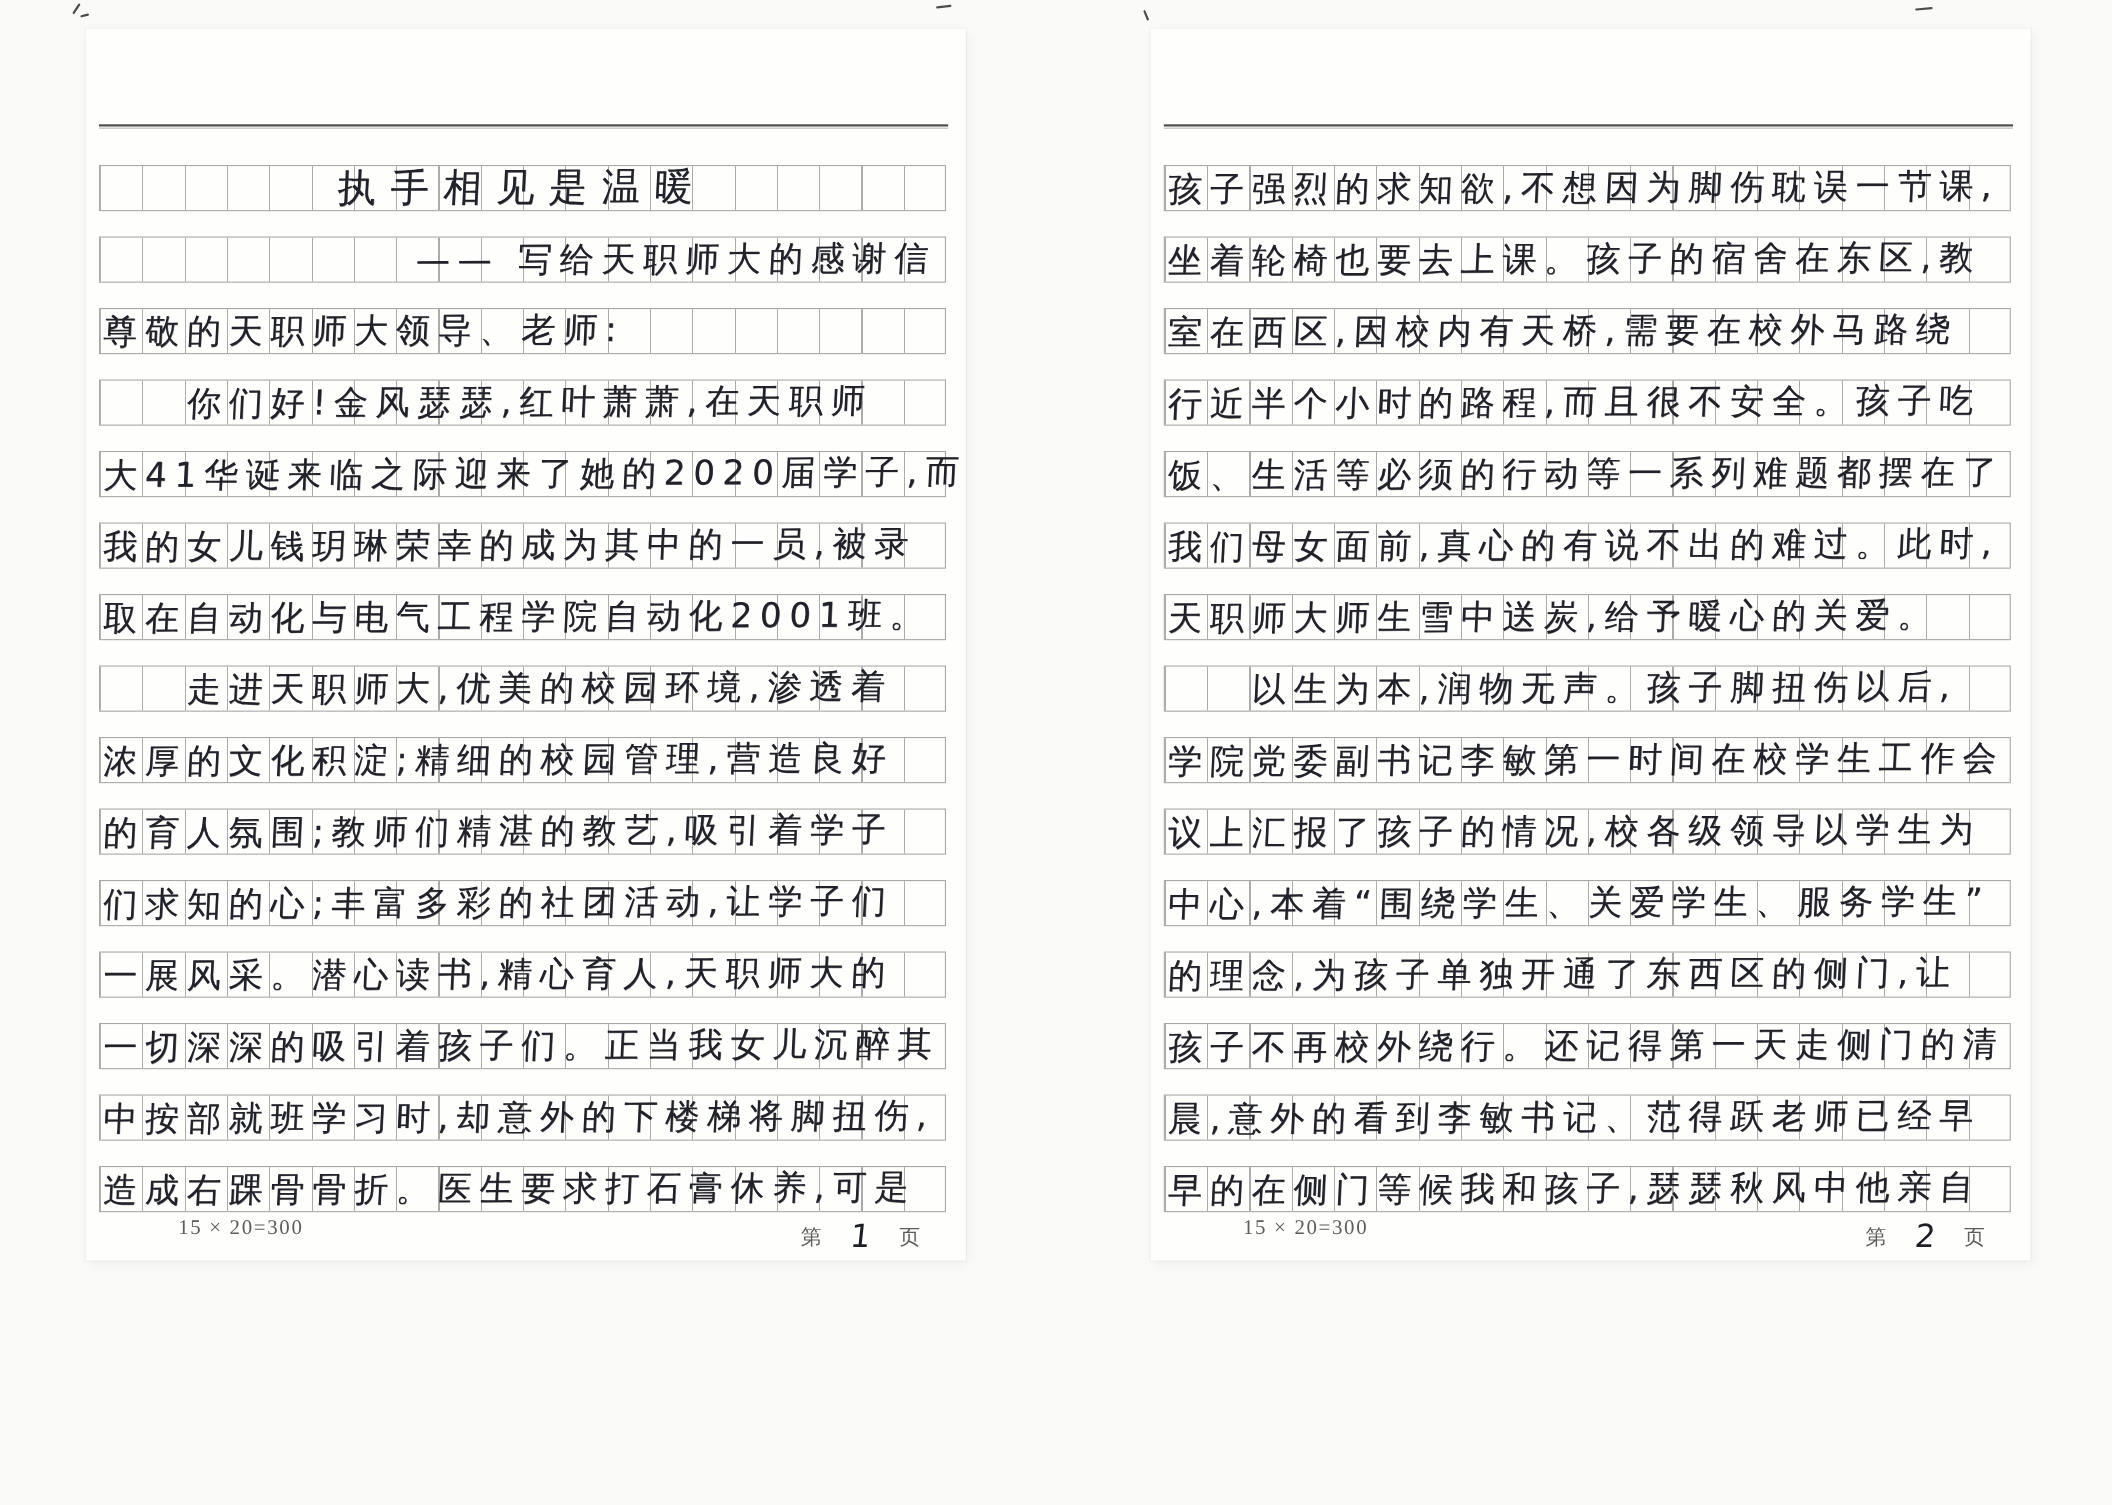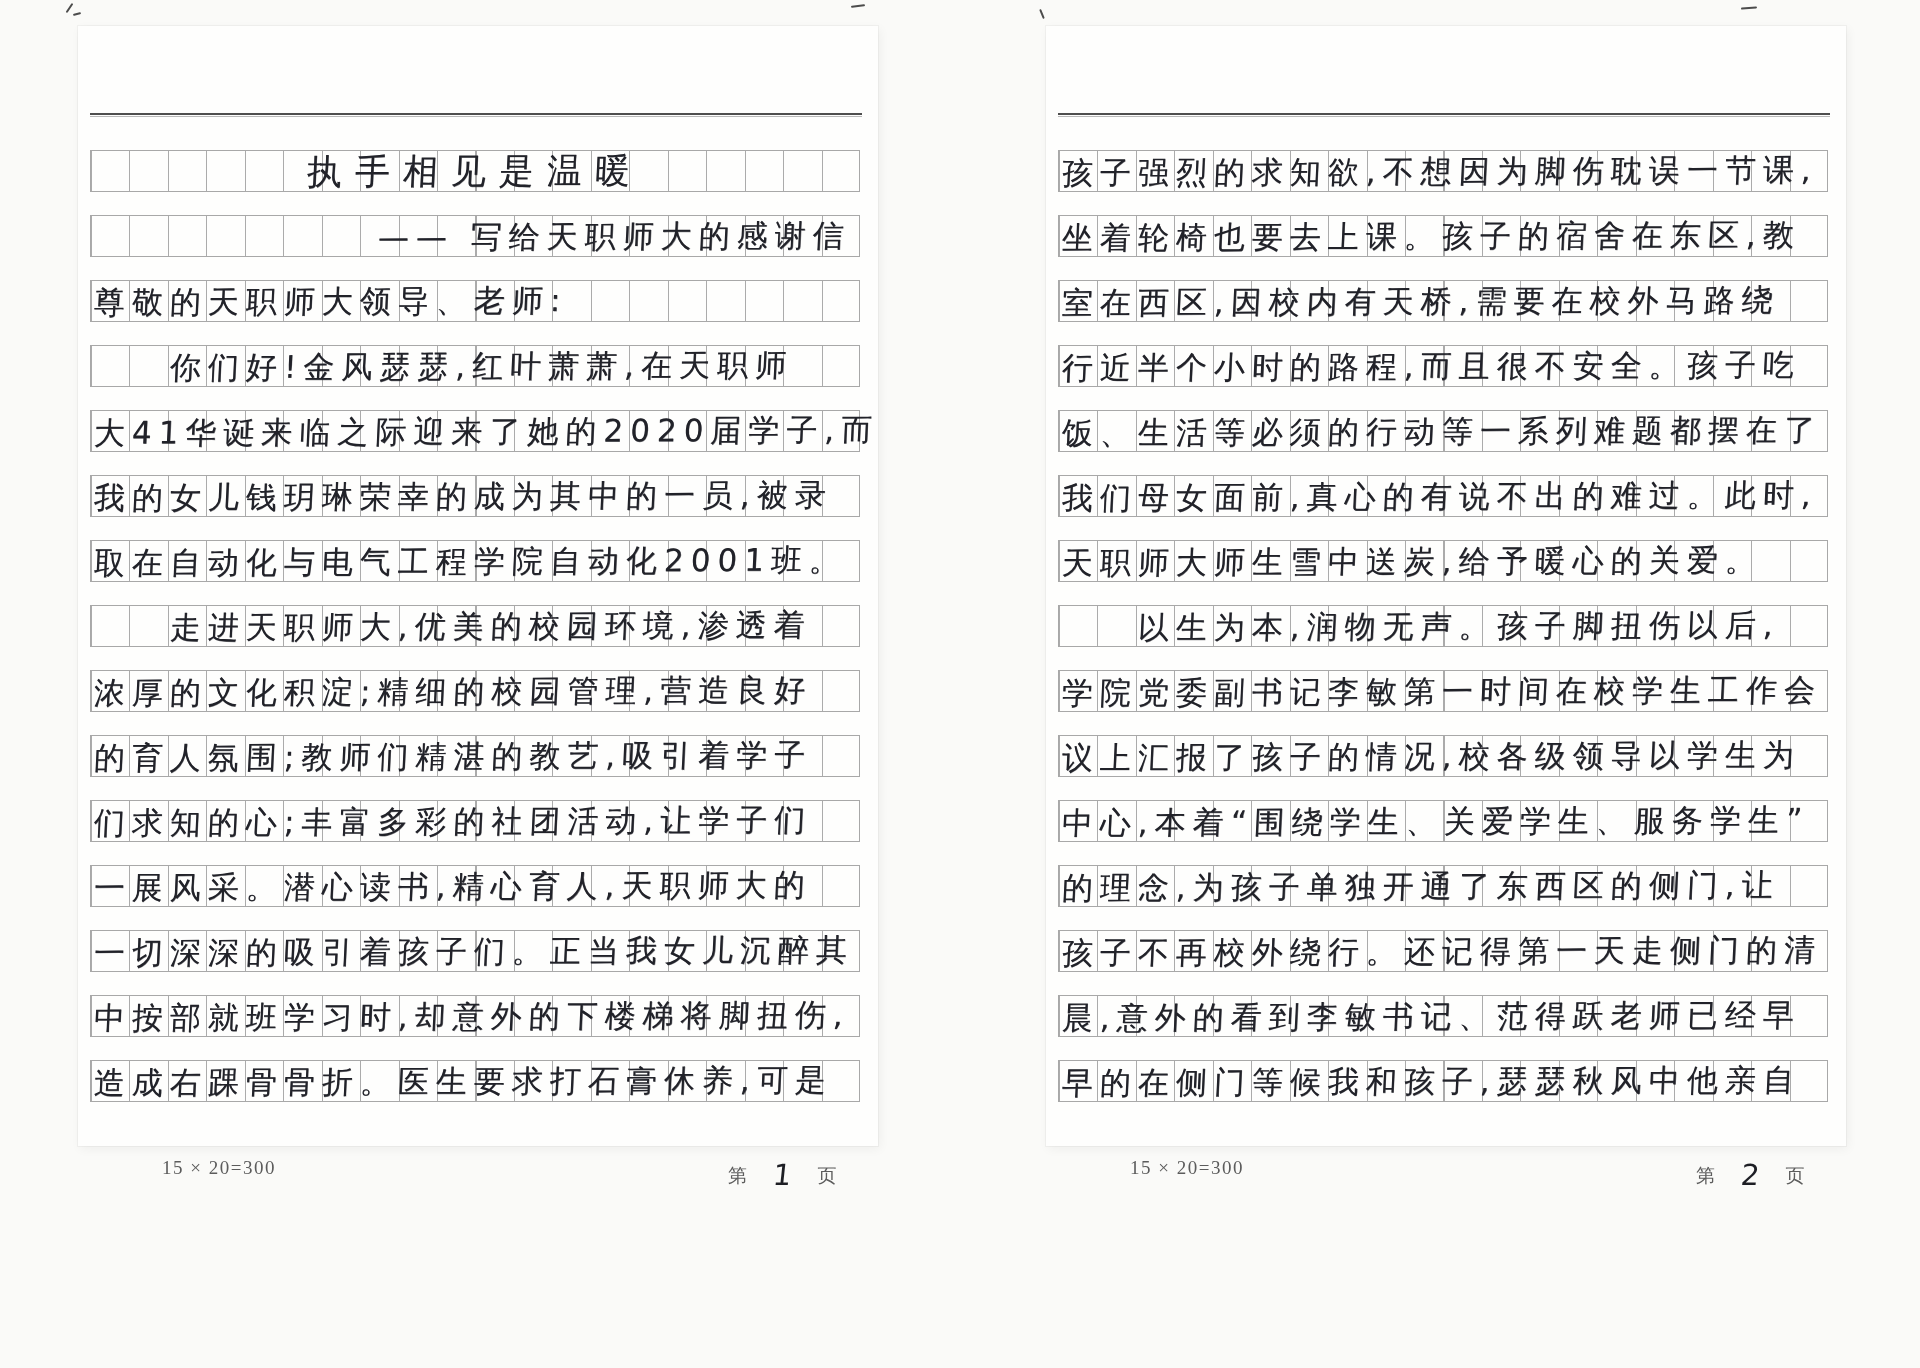--- a/index.html
+++ b/index.html
@@ -29,21 +29,21 @@
     white-space:nowrap;letter-spacing:7px;padding-left:3px;
   }
   .hw{
     display:inline-block;
     transform:skewX(-3deg) rotate(-0.25deg);
     text-shadow:0.4px 0.4px 0 rgba(25,26,33,.55);
   }
   .row.title-row{text-align:center;font-size:35px;letter-spacing:13px;padding-left:0;}
   .row.subtitle-row{text-align:right;padding-right:8px;padding-left:0;}
   .footer{
-    position:absolute;left:12px;top:1127px;width:770px;height:34px;
+    position:absolute;left:12px;top:1076px;width:770px;height:34px;
     font-family:"Liberation Serif",serif;color:#5c5c5c;font-size:19px;
   }
   .grid-label{position:absolute;left:72px;top:4px;letter-spacing:1.5px;}
   .pageno{position:absolute;left:638px;top:2px;display:flex;gap:26px;align-items:baseline;}
   .pageno .num{
     font-family:"DejaVu Sans",sans-serif;font-size:29px;color:#1d1e24;
     transform:skewX(-6deg);display:inline-block;position:relative;top:3px;
   }
   .artifact{position:absolute;background:#4c4c4c;border-radius:1px;}
   #a1{left:64px;top:7px;width:11px;height:2px;transform:rotate(-56deg);}

